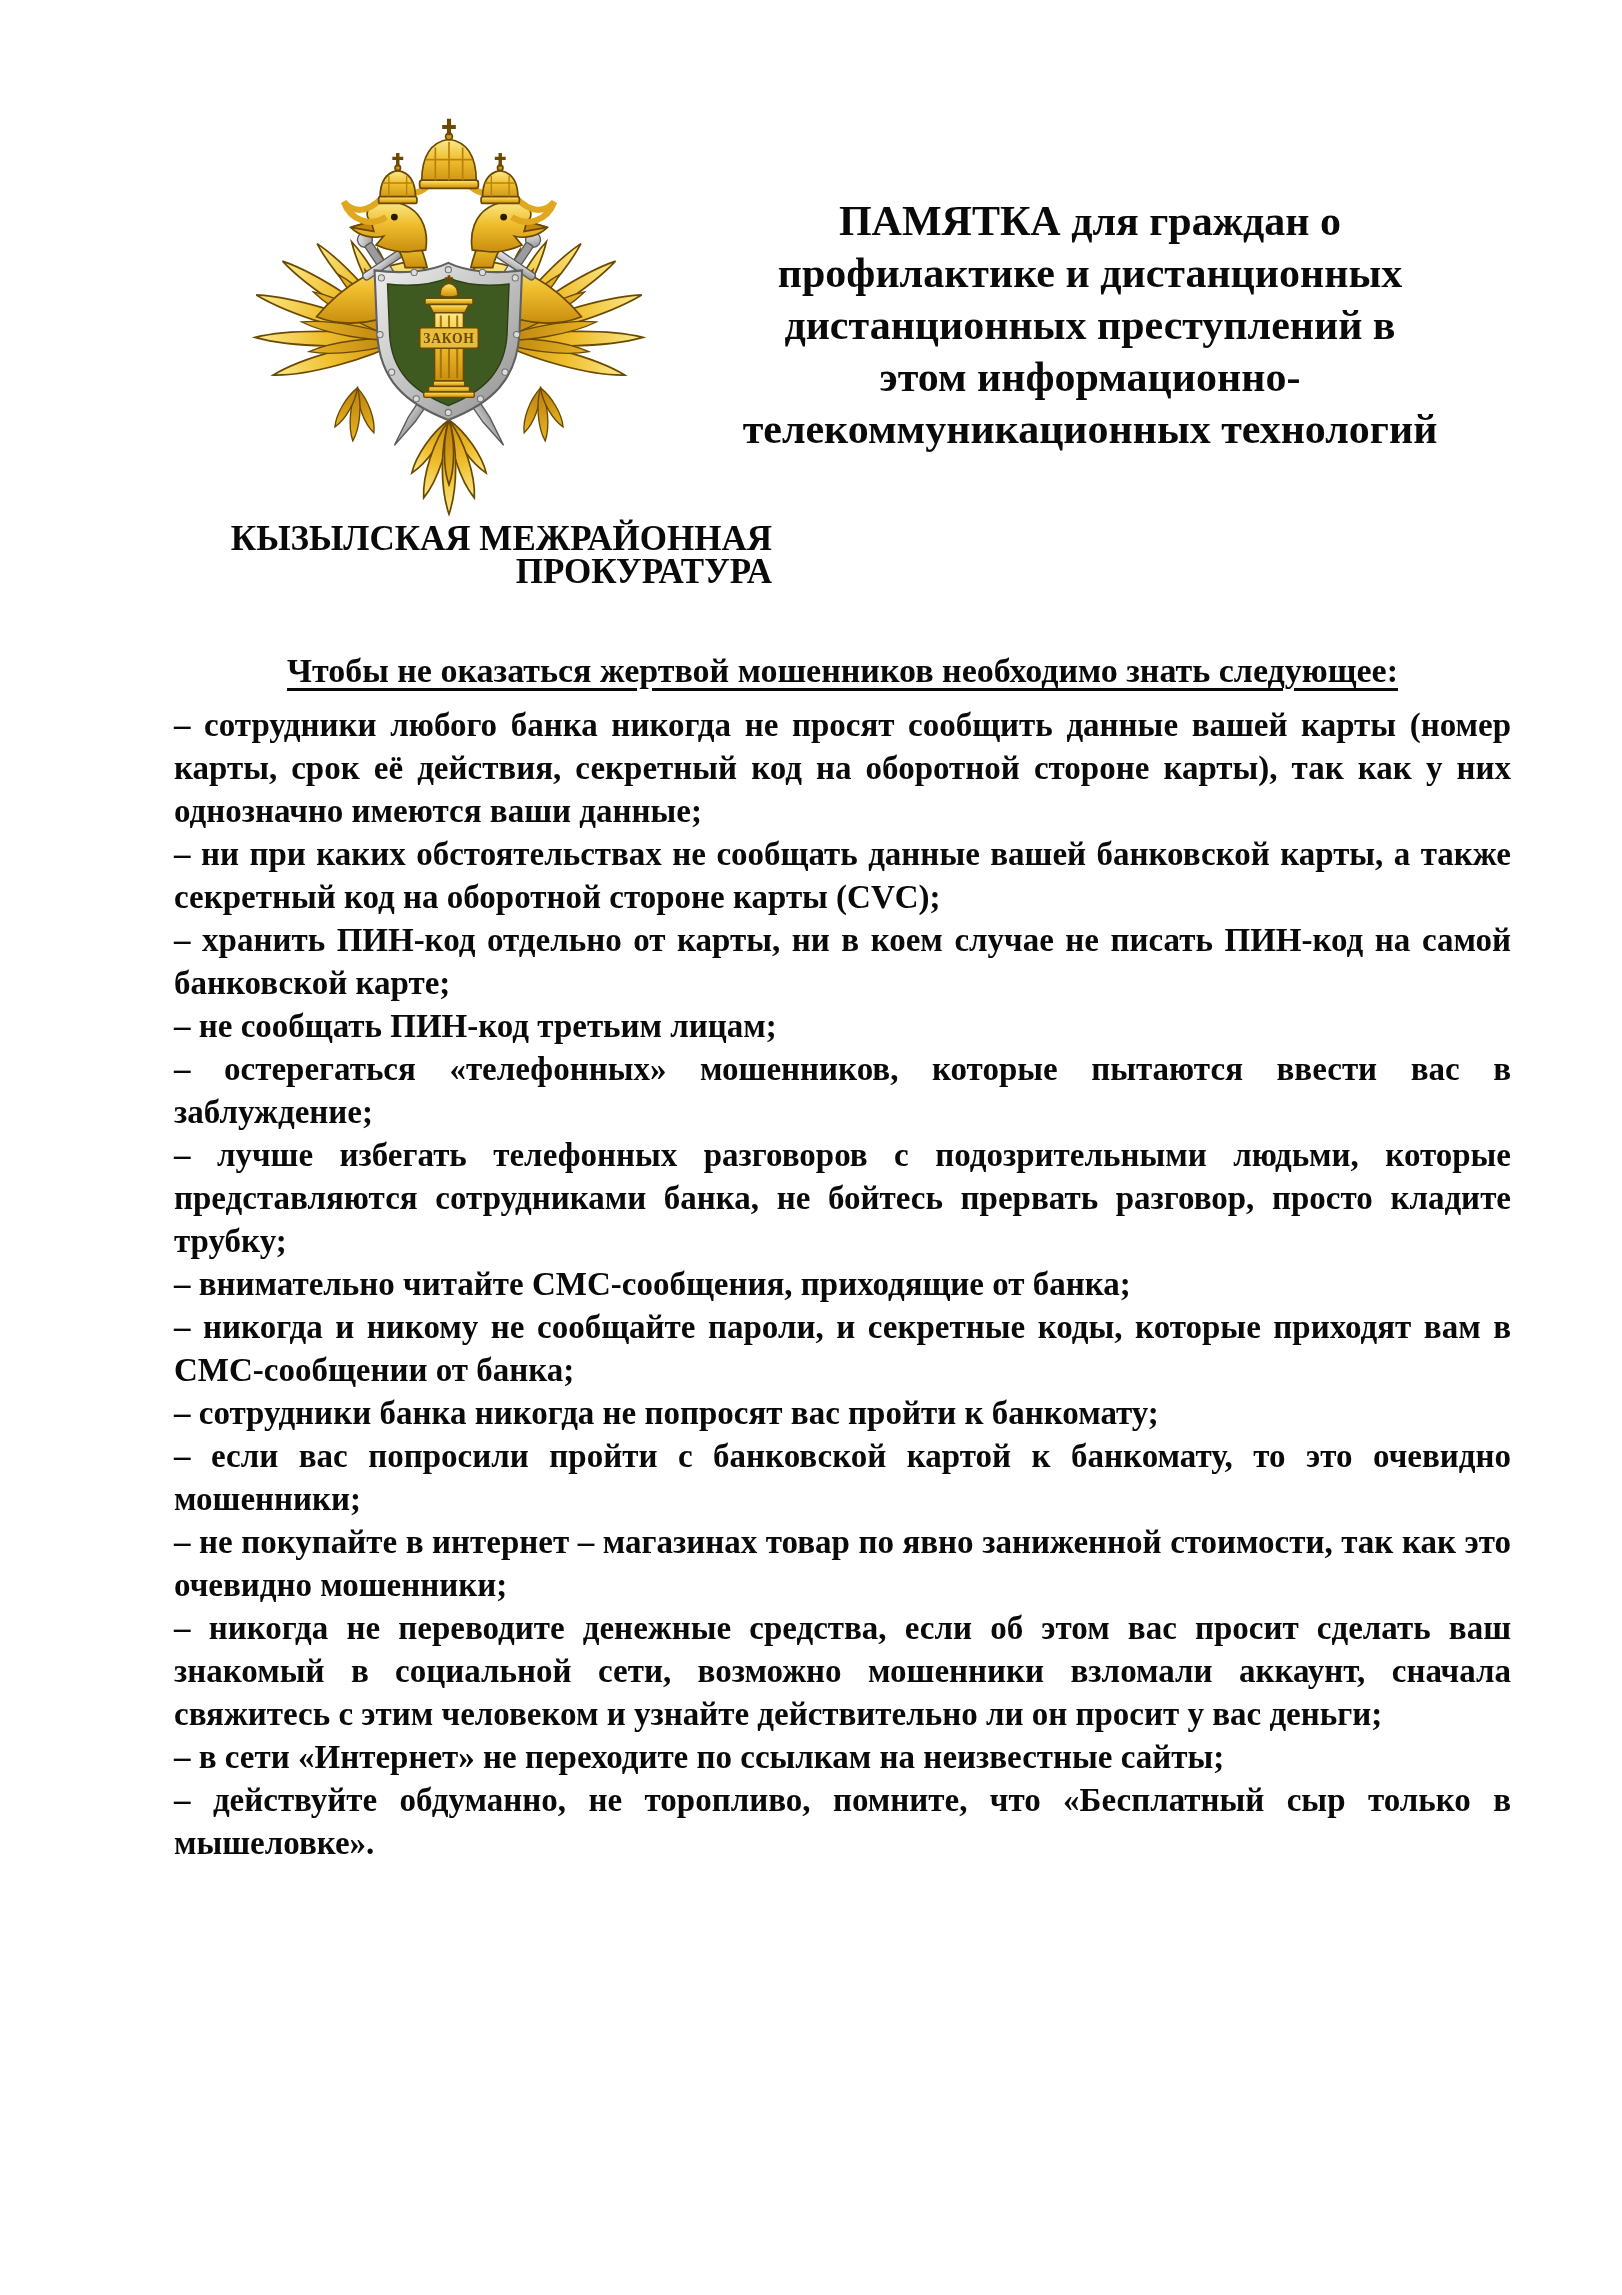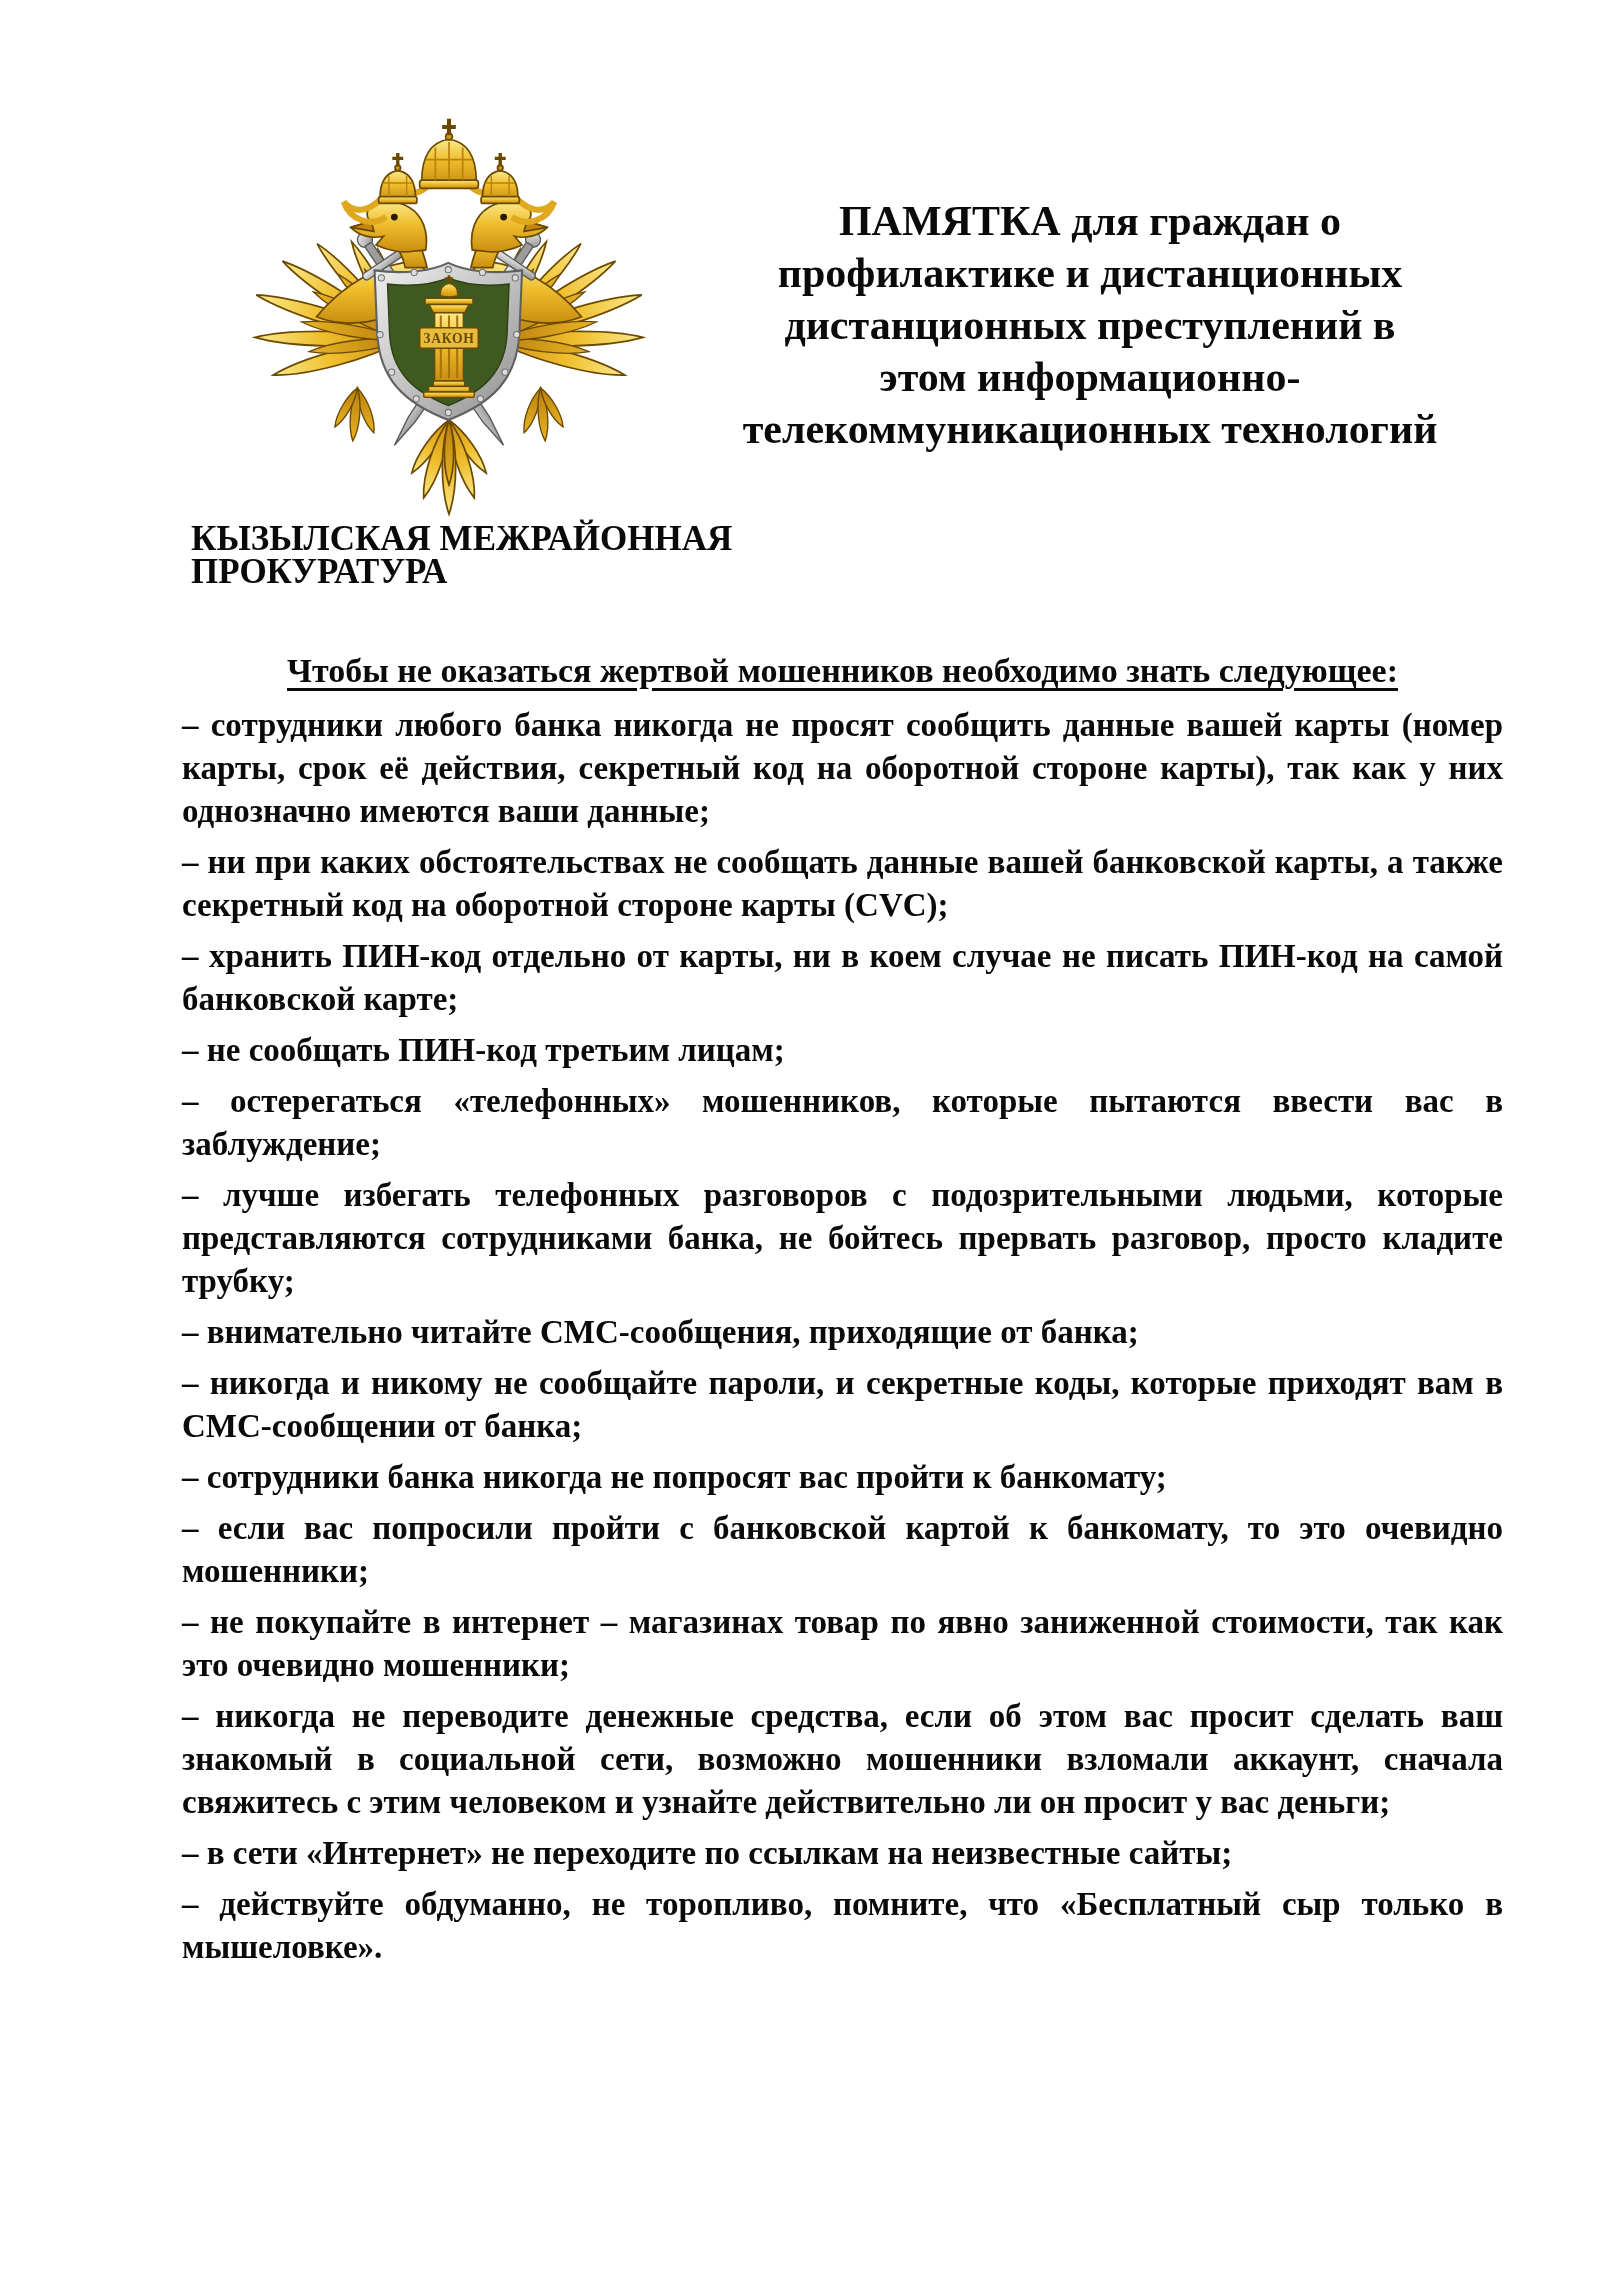--- a/index.html
+++ b/index.html
@@ -37,24 +37,24 @@
     width: 766px;
     text-align: center;
     font-weight: 700;
     font-size: 42px;
     line-height: 52px;
     letter-spacing: 0px;
     white-space: nowrap;
   }
   .org-block {
     position: absolute;
-    left: 191px;
+    left: 172px;
     top: 522px;
     width: 600px;
-    text-align: left;
+    text-align: right;
     font-weight: 700;
     font-size: 35px;
     line-height: 33px;
     white-space: nowrap;
   }
   .content {
     position: absolute;
     left: 174px;
     top: 637px;
     width: 1337px;
@@ -65,21 +65,21 @@
   .lead {
     margin: 12px;
     text-align: center;
     font-size: 34px;
     text-decoration: underline;
     text-decoration-thickness: 2.7px;
     text-underline-offset: 6.1px;
     white-space: nowrap;
   }
   .item {
-    margin: 8px;
+    margin: 0;
     text-align: justify;
     text-justify: inter-word;
   }
 </style>
 </head>
 <body>
 
 <div class="page">
 
   <div class="emblem">

